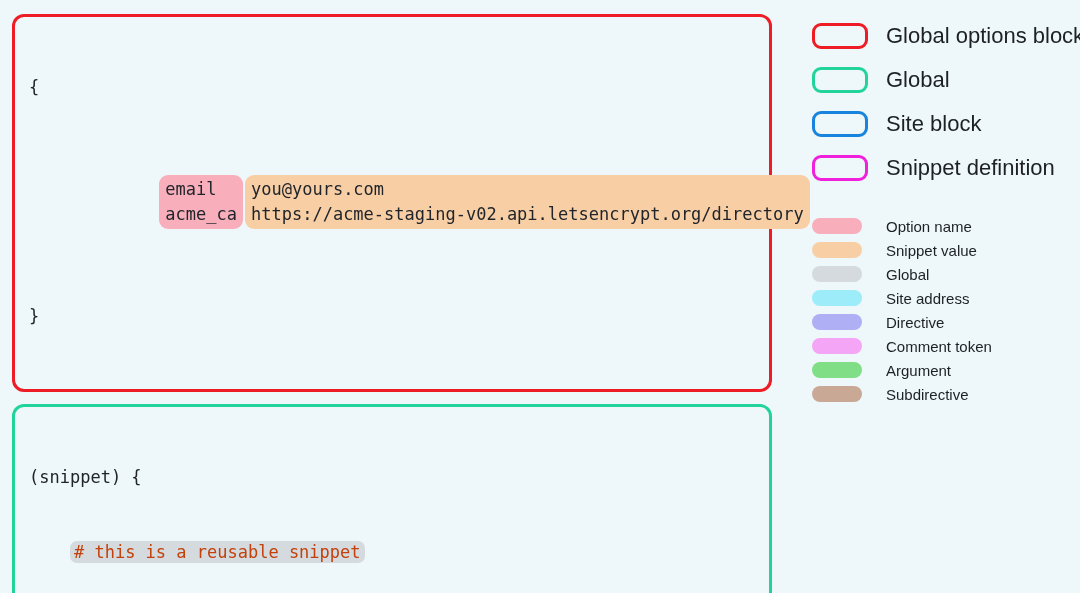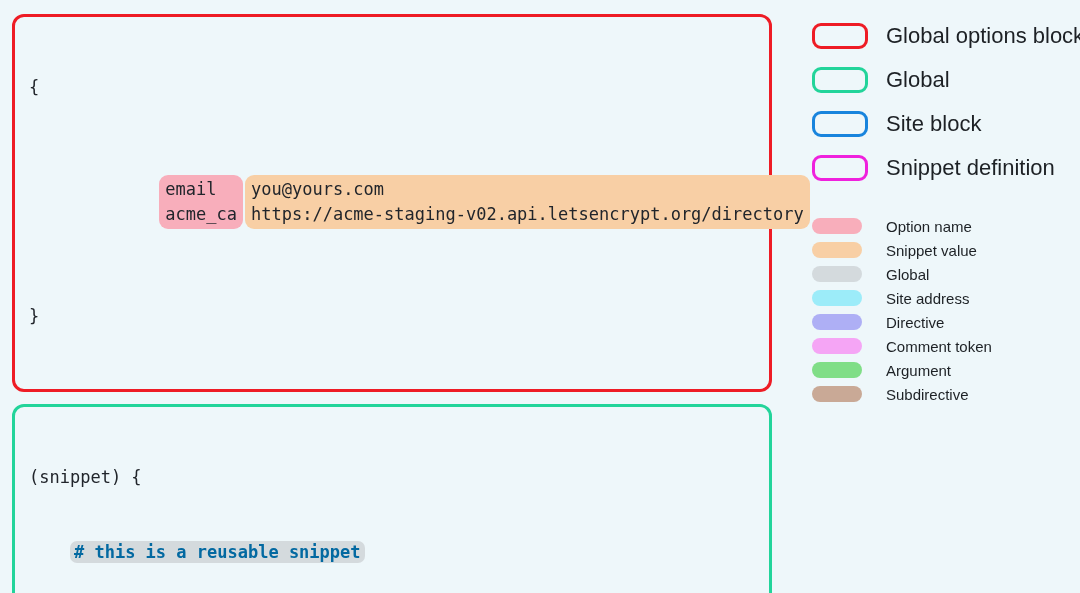--- a/index.html
+++ b/index.html
@@ -40,21 +40,21 @@
     color: #21252b;
     white-space: pre;
   }
   .line { height: 25px; white-space: pre; }
 
   .chip {
     border-radius: 7px;
     padding: 1px 4px;
     margin: 0;
   }
-  .comment   { background: #d4dadd; color: #0369a1; font-weight: bold; }
+  .comment   { background: #d4dadd; color: #c2410c; }
   .opt-col-names {
     display: inline-block; vertical-align: top;
     background: #f8aebb;
     border-radius: 9px;
     padding: 2px 6px;
   }
   .opt-col-values {
     display: inline-block; vertical-align: top;
     background: #f8cfa5;
     border-radius: 9px;

